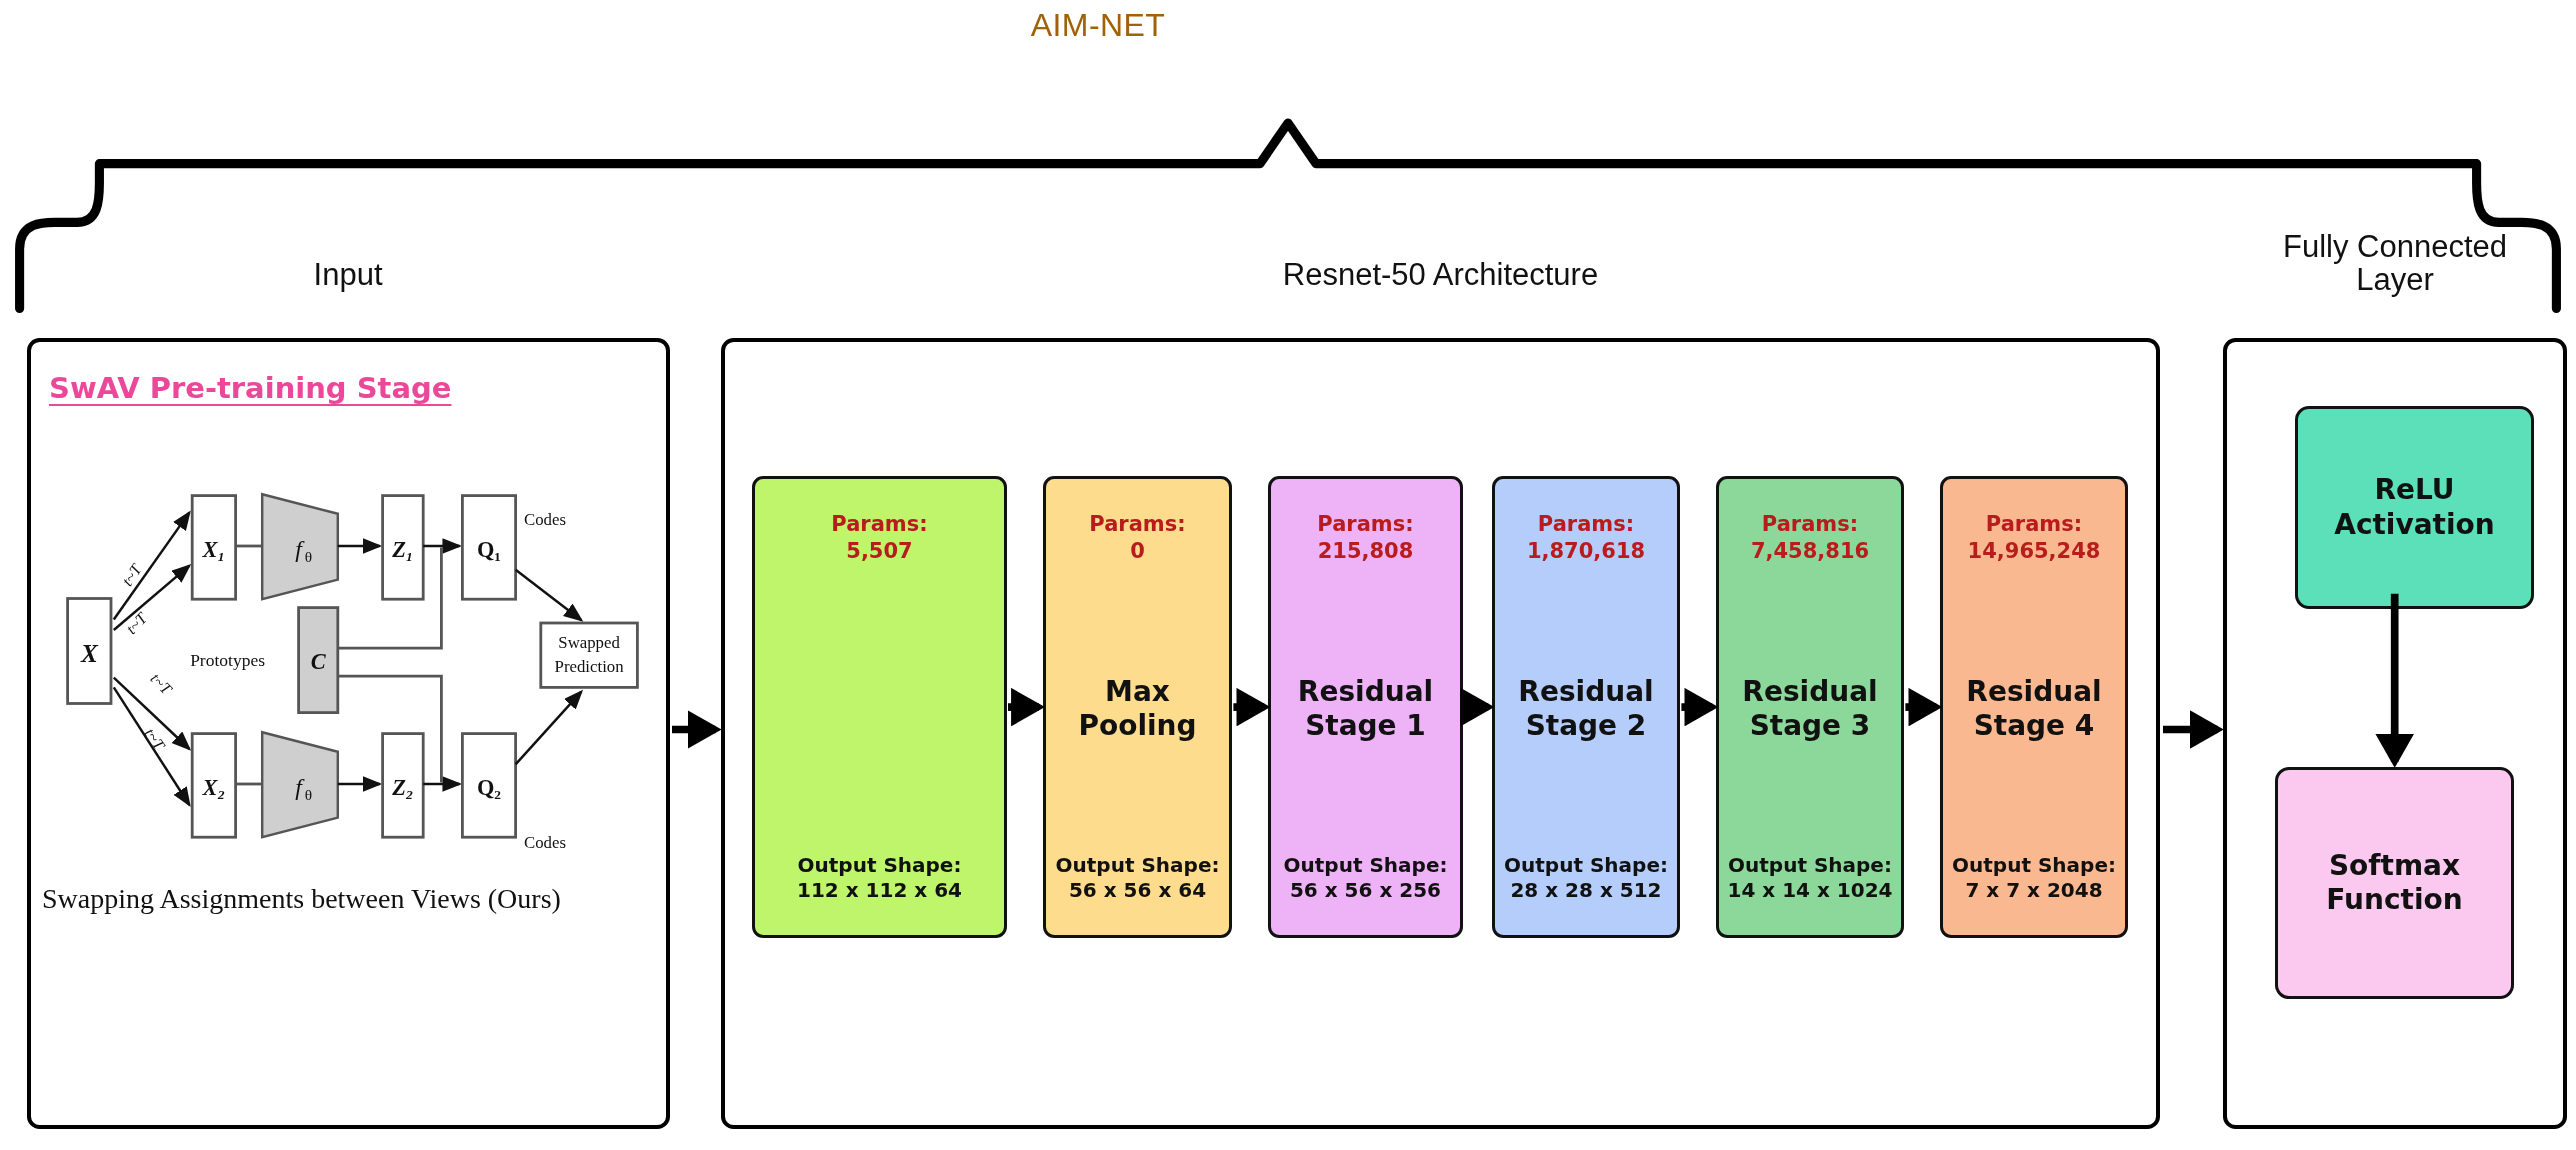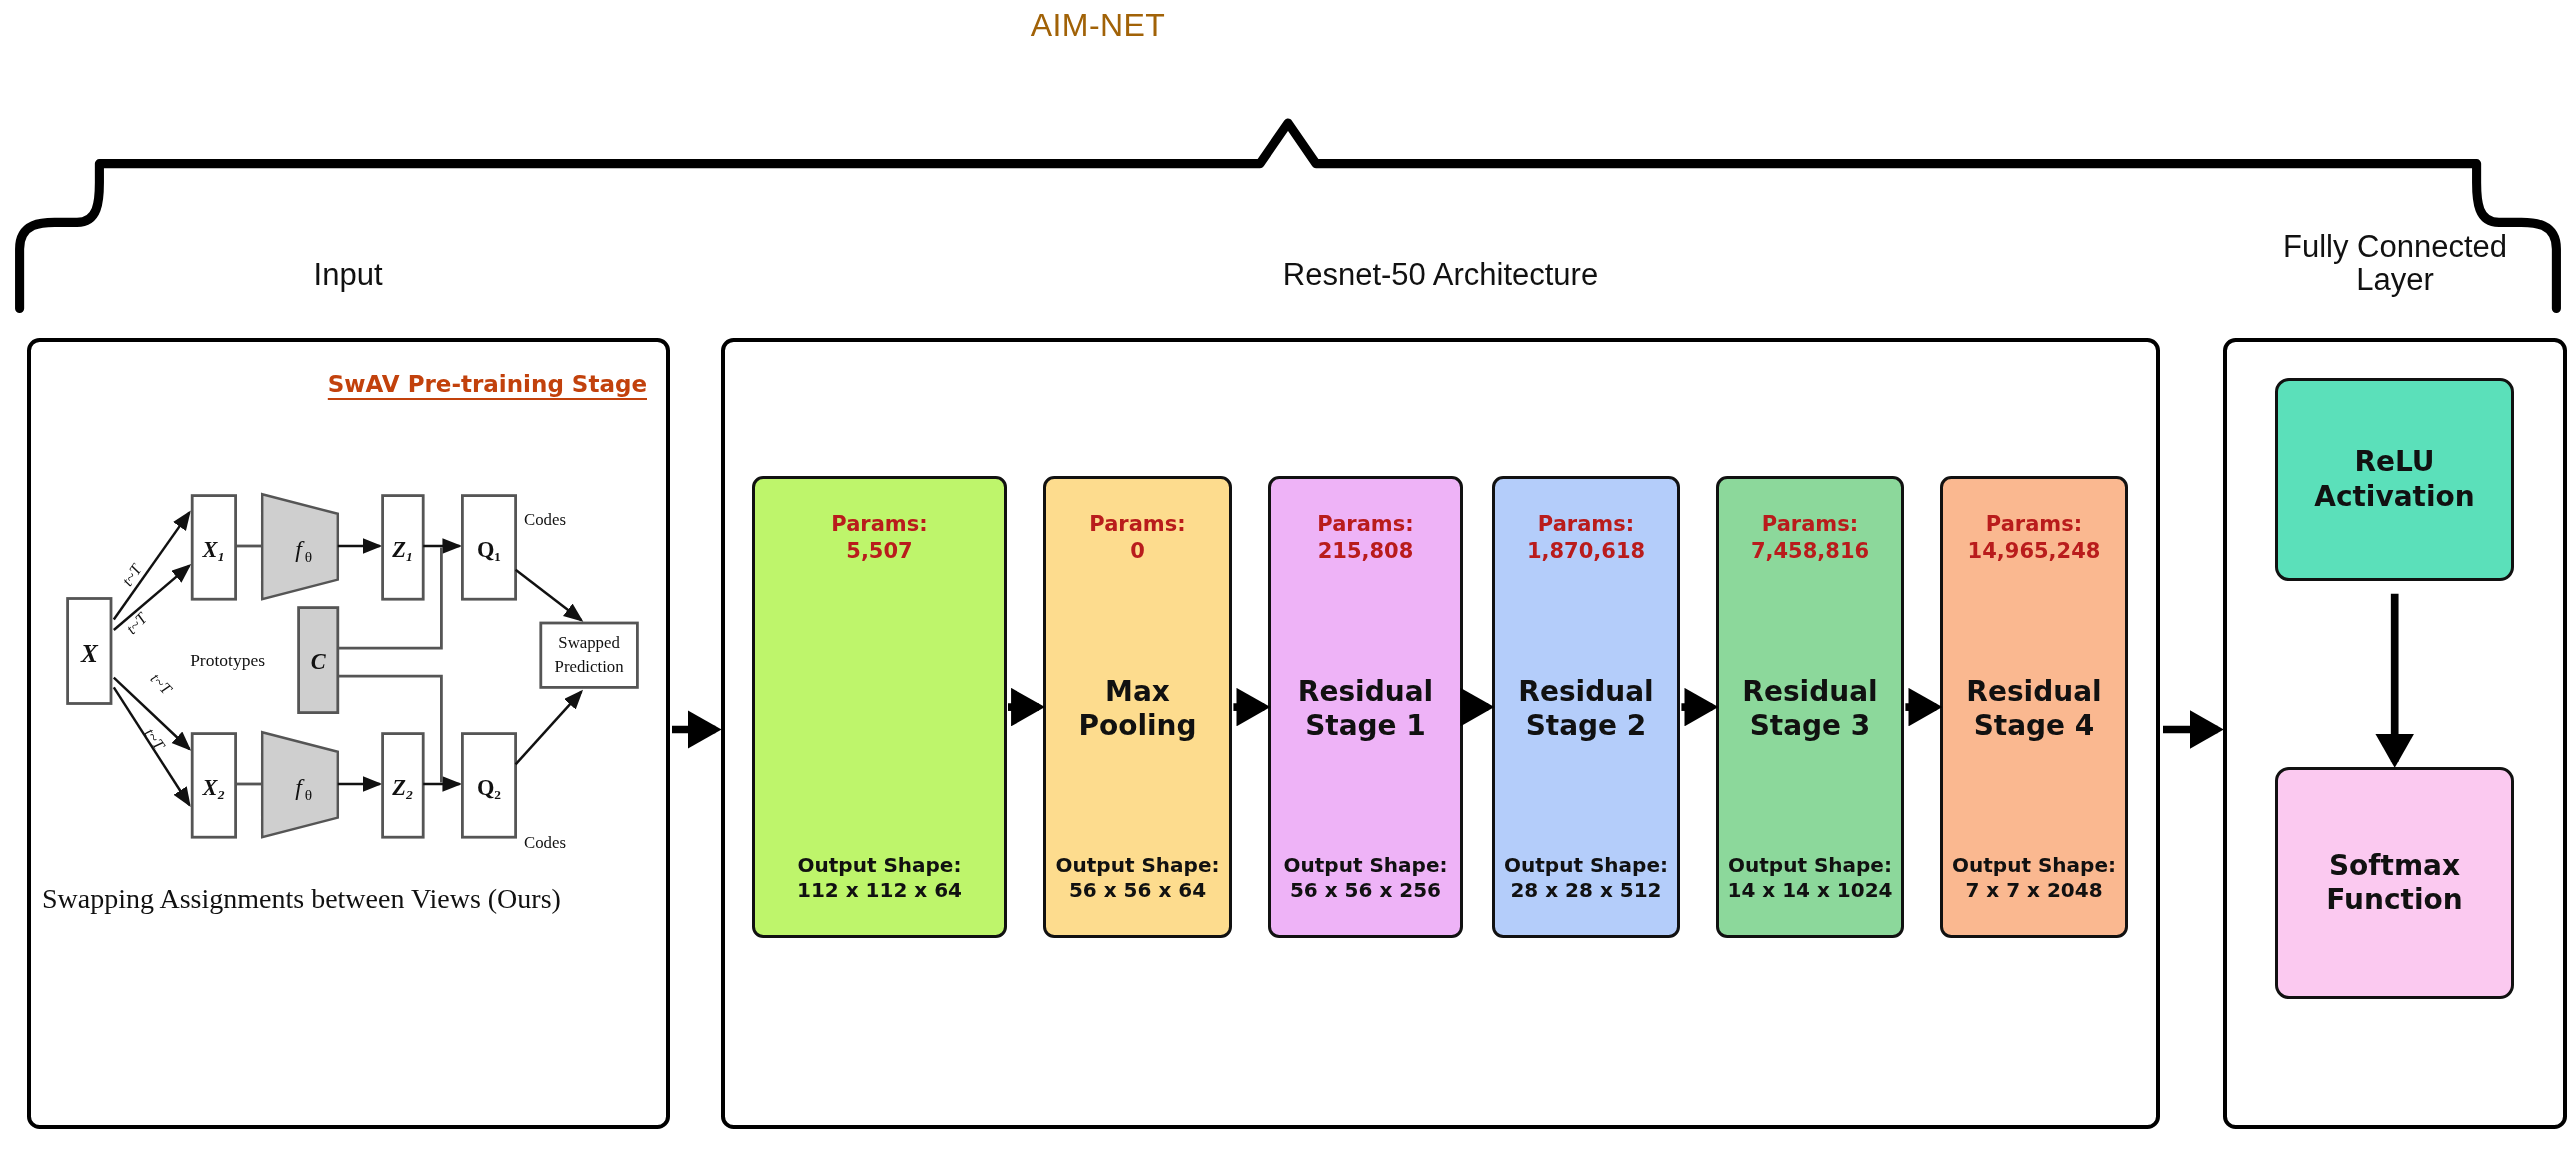--- a/index.html
+++ b/index.html
@@ -18,22 +18,22 @@
   #cap-resnet{left:721px;top:259px;width:1439px;}
   #cap-fc{left:2223px;top:231px;width:344px;}
 
   
   .panel{border:4.9px solid #000;border-radius:12.6px;background:#fff;box-sizing:border-box;}
   #panel-input{left:26.6px;top:338px;width:643px;height:791px;}
   #panel-resnet{left:721px;top:338px;width:1439px;height:791px;}
   #panel-fc{left:2223px;top:338px;width:344px;height:791px;}
 
   
-  #swav-title{left:49px;top:371px;width:598px;text-align:right;
-              font-size:23px;font-weight:bold;color:#c2410c;
+  #swav-title{left:49px;top:371px;width:598px;text-align:left;
+              font-size:29px;font-weight:bold;color:#ec4899;
               text-decoration:underline;text-underline-offset:5.6px;
               font-family:"DejaVu Sans",sans-serif;}
   #swav-fig{left:55px;top:420px;width:588px;height:462px;}
   #swav-caption{left:42px;top:883px;width:612px;text-align:left;
                 font-size:28px;color:#111;
                 font-family:"Liberation Serif","DejaVu Serif",serif;}
 
   
   .stage{position:absolute;top:476px;height:462px;border:3.5px solid #111;
          border-radius:11.2px;box-sizing:border-box;
@@ -45,21 +45,21 @@
                 font-family:"DejaVu Sans",sans-serif;}
   .stage .oshape{font-size:20px;font-weight:bold;line-height:1.28;color:#111;
                  font-family:"DejaVu Sans",sans-serif;}
 
   
   .fcbox{position:absolute;left:2275px;width:239px;border:3.5px solid #111;
          border-radius:14px;box-sizing:border-box;display:flex;
          align-items:center;justify-content:center;text-align:center;
          font-size:28px;font-weight:bold;line-height:1.22;color:#111;
          font-family:"DejaVu Sans",sans-serif;}
-  #fc-relu{top:378px;height:203px;}
+  #fc-relu{top:406px;height:203px;margin-left:20px;}
   #fc-softmax{top:767px;height:232px;}
 
   
   #arrows{left:0;top:0;width:2576px;height:1151px;pointer-events:none;}
 </style>
 </head>
 <body>
 
 <div class="abs" id="aimnet-title">AIM-NET</div>
 

